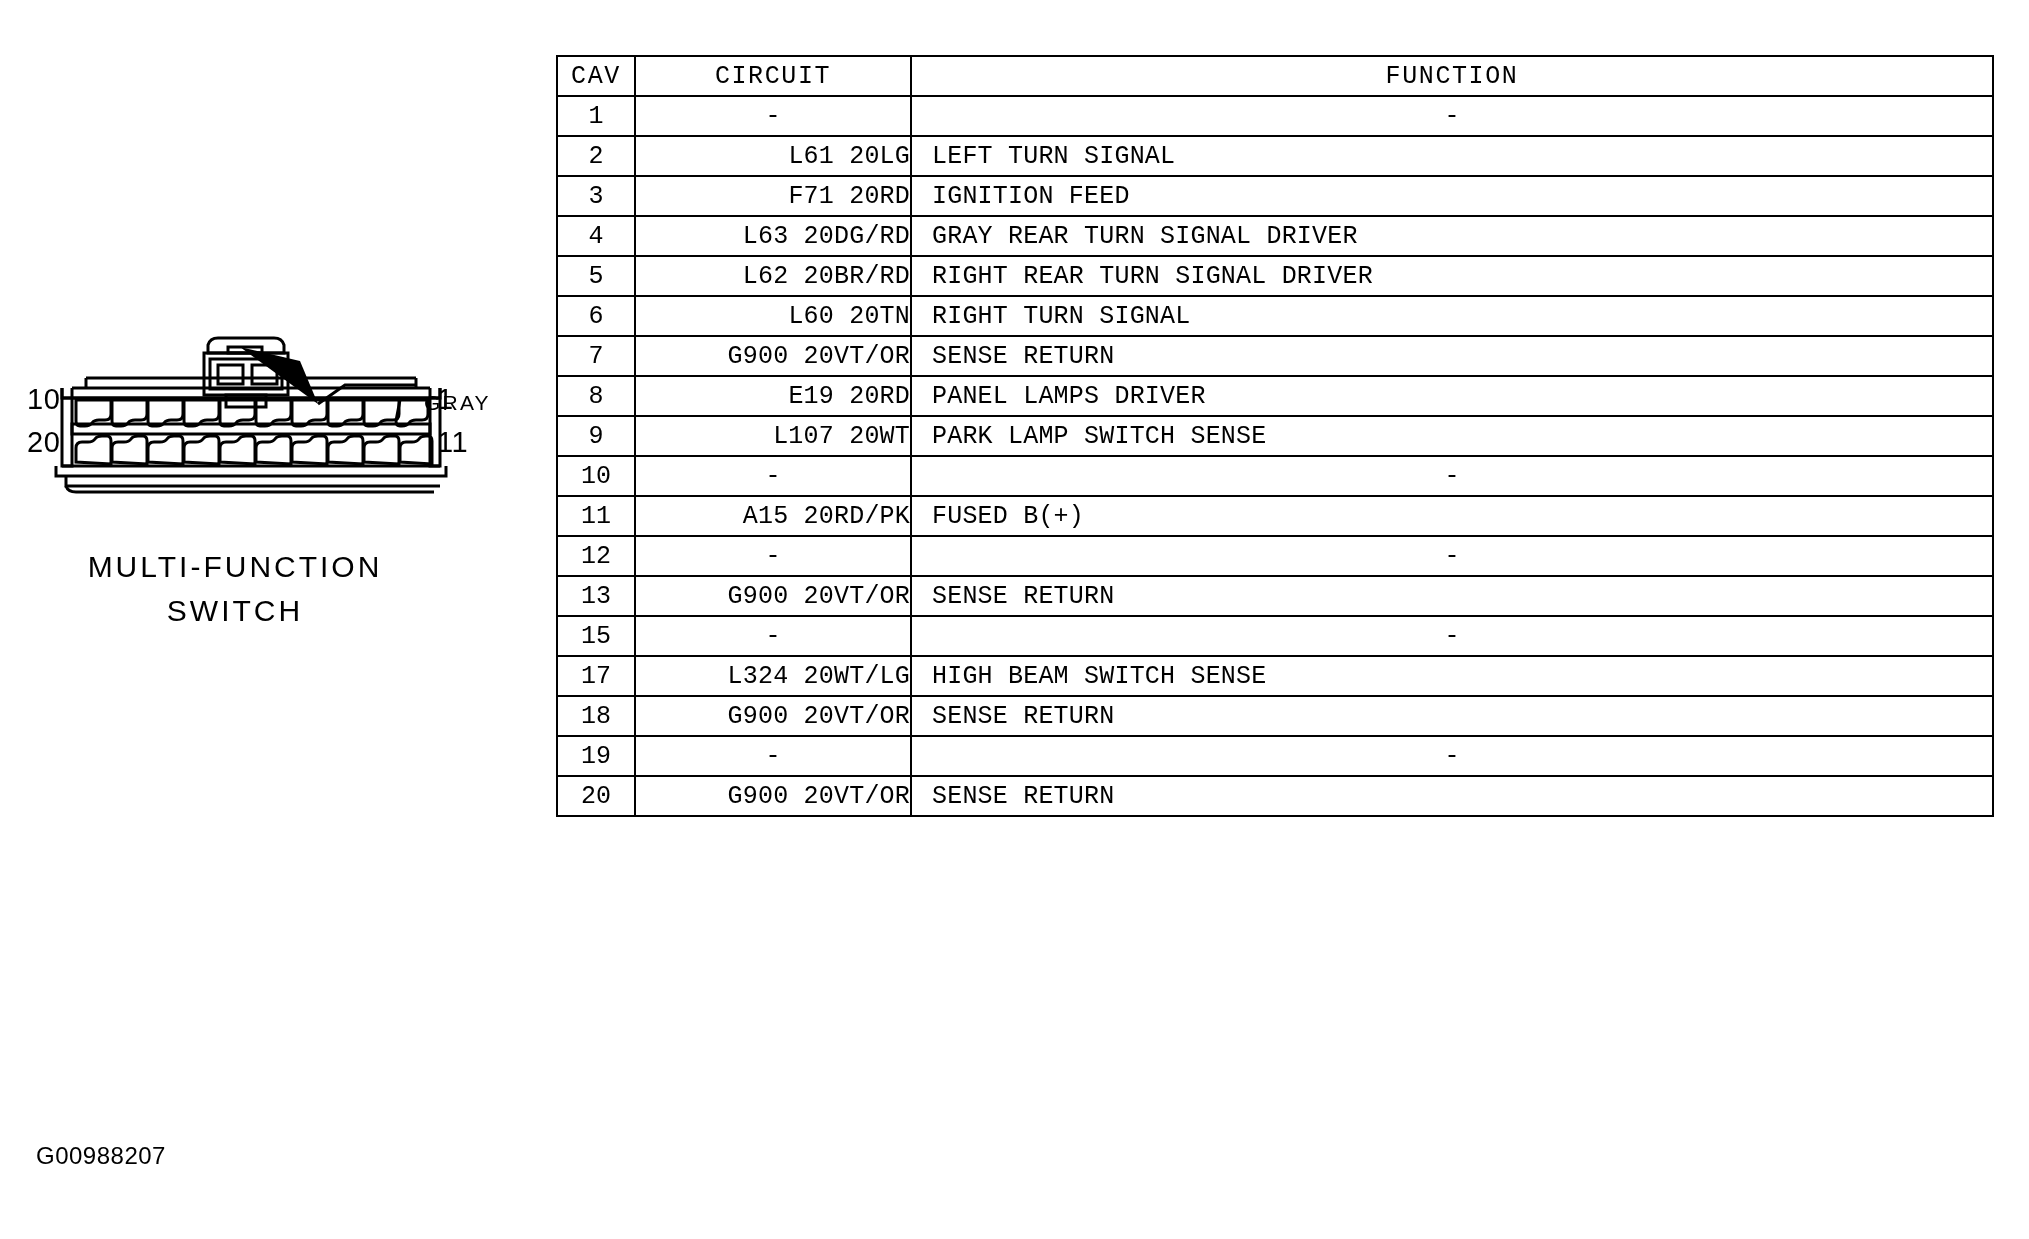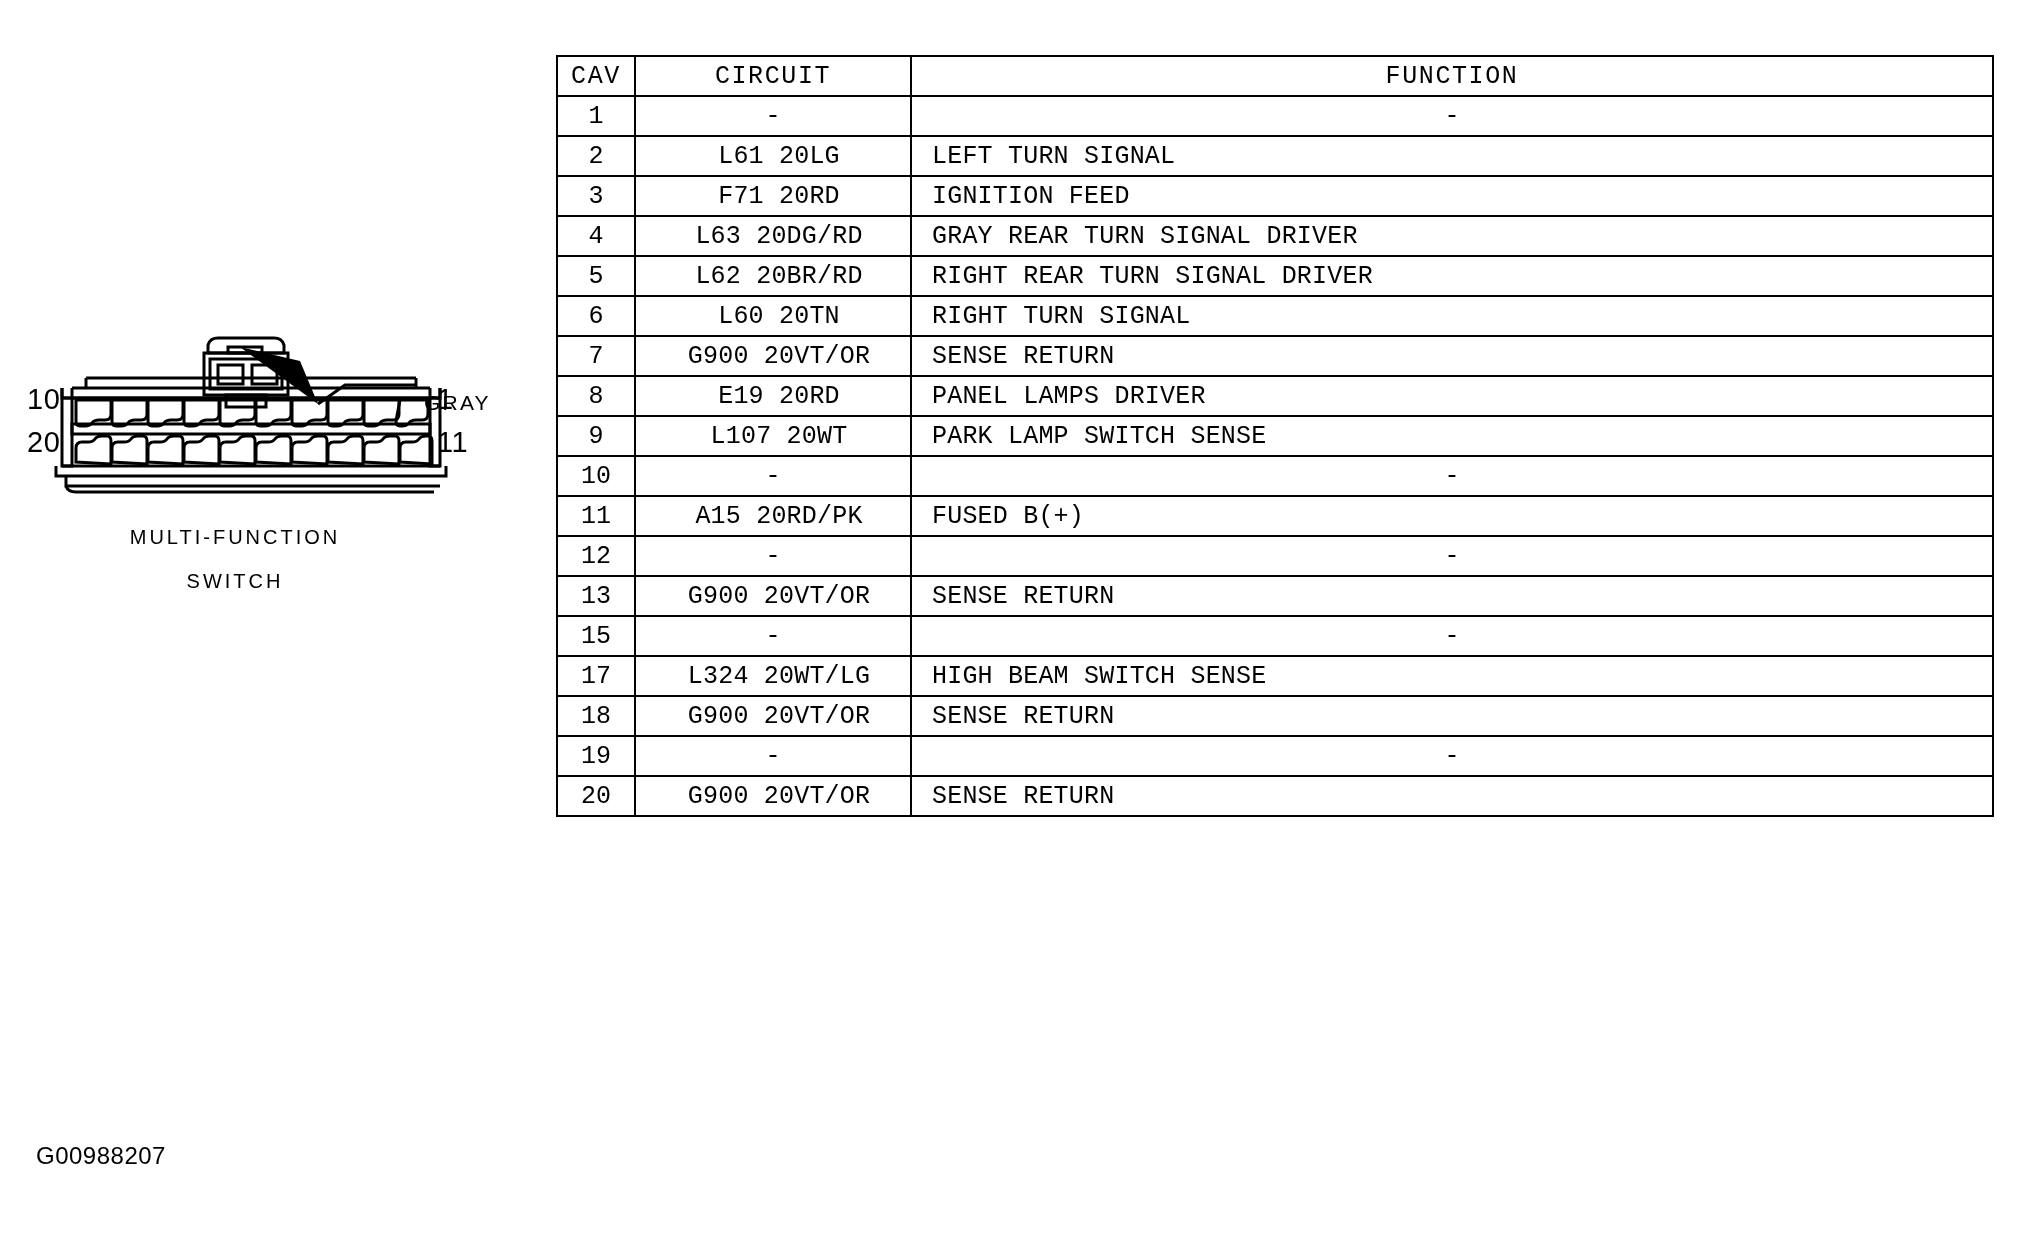--- a/index.html
+++ b/index.html
@@ -46,24 +46,24 @@
   }
   #pin-index-10 { left: 27px;  top: 383px; }
   #pin-index-20 { left: 27px;  top: 426px; }
   #pin-index-1  { left: 437px; top: 383px; }
   #pin-index-11 { left: 437px; top: 426px; }
 
   
   #connector-caption {
     position: absolute;
     left: 0px;
-    top: 515px;
+    top: 545px;
     width: 470px;
     text-align: center;
-    font-size: 20px;
+    font-size: 30px;
     line-height: 44px;
     letter-spacing: 3px;
     font-family: "Liberation Sans", sans-serif;
     font-weight: 300;
   }
   #connector-caption div { white-space: nowrap; }
 
   
   #figure-id {
     position: absolute;
@@ -95,21 +95,21 @@
     font-size: 25px;
     font-weight: normal;
     padding: 0;
     color: #000;
   }
   #pinout-table th.th-cav,
   #pinout-table th.th-circuit,
   #pinout-table th.th-function { text-align: center; letter-spacing: 1.6px; }
 
   #pinout-table td.cell-cav { text-align: center; }
-  #pinout-table td.cell-circuit  { text-align: center; padding-left: 12px; letter-spacing: 0.2px; }
+  #pinout-table td.cell-circuit  { text-align: right; padding-left: 12px; letter-spacing: 0.2px; }
   #pinout-table td.cell-function { text-align: left; padding-left: 20px; letter-spacing: 0.2px; }
   #pinout-table td.cell-circuit.empty,
   #pinout-table td.cell-function.empty { text-align: center; padding-left: 0; }
 </style>
 </head>
 <body>
 
 <div id="connector-figure">
 
   <svg id="connector-drawing" width="560" height="560" viewBox="0 0 560 560" style="position:absolute; left:0; top:0;">

